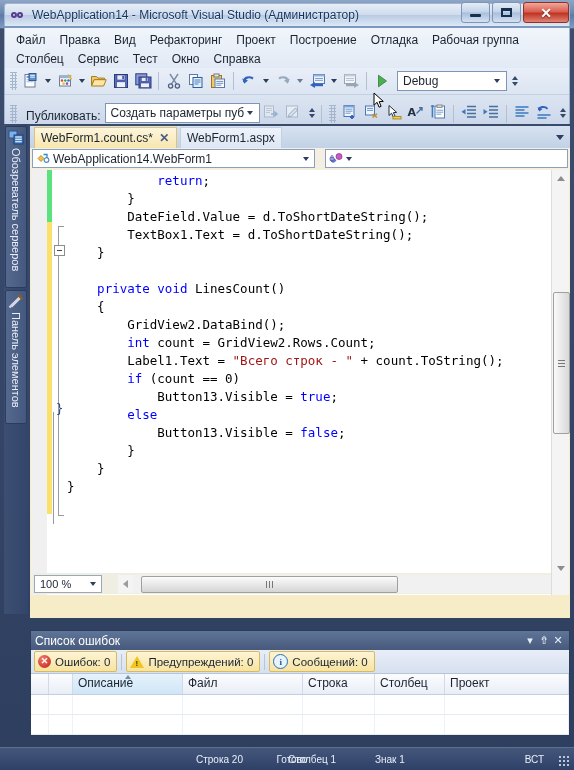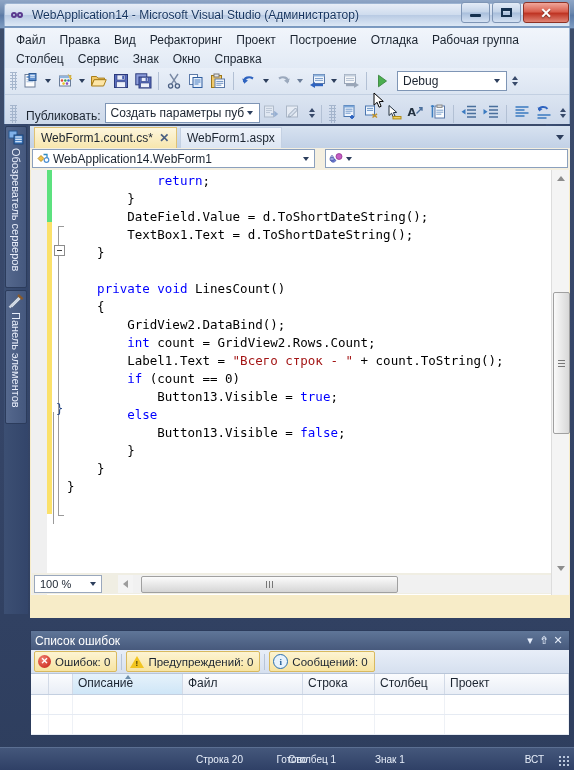--- a/index.html
+++ b/index.html
@@ -357,21 +357,21 @@
       <div class="mi">Вид</div>
       <div class="mi">Рефакторинг</div>
       <div class="mi">Проект</div>
       <div class="mi">Построение</div>
       <div class="mi">Отладка</div>
       <div class="mi">Рабочая группа</div>
     </div>
     <div class="menurow">
       <div class="mi">Столбец</div>
       <div class="mi">Сервис</div>
-      <div class="mi">Знак</div>
+      <div class="mi">Тест</div>
       <div class="mi">Окно</div>
       <div class="mi">Справка</div>
     </div>
   </div>
 
   <div class="toolbars">
 
     <div class="trow r1">
       <span class="grip"></span>
 

